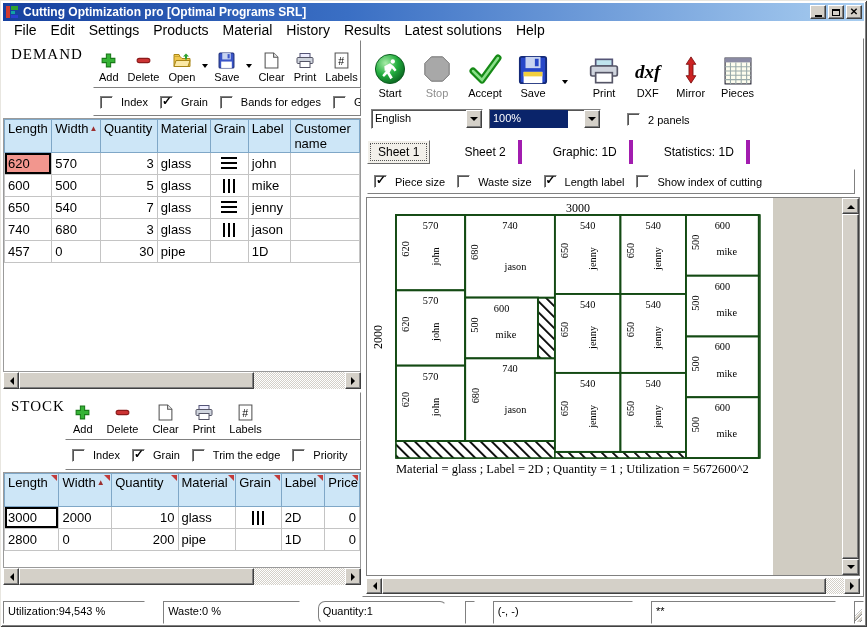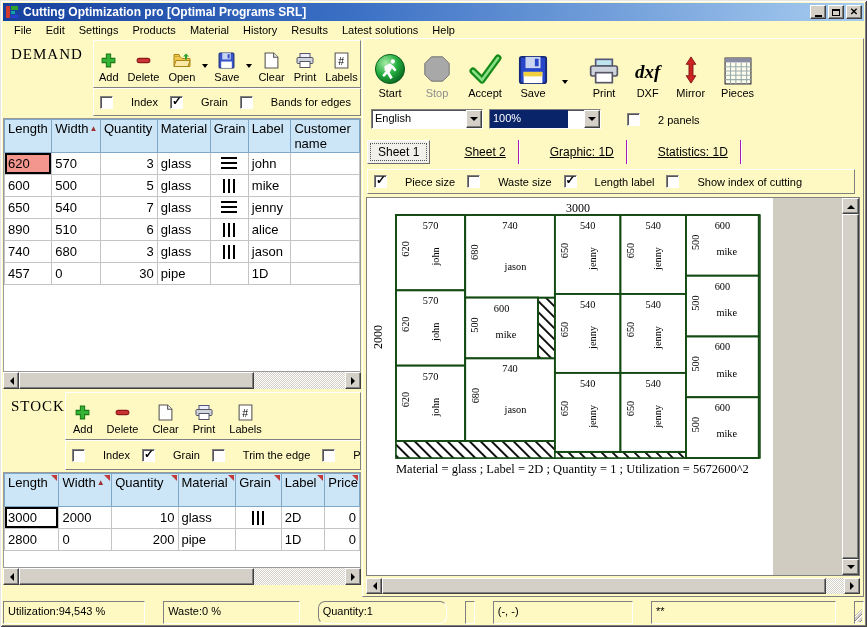--- a/index.html
+++ b/index.html
@@ -1,44 +1,44 @@
 <!DOCTYPE html>
 <html><head>
 <meta charset="utf-8">
 <style>
   html,body{margin:0;padding:0;background:#808080;}
   *{box-sizing:border-box;}
-  .win{position:relative;width:867px;height:627px;background:#fef9c3;
+  .win{position:relative;width:867px;height:627px;background:#ffffff;
        font-family:"Liberation Sans",sans-serif;overflow:hidden;
        box-shadow:inset 1px 1px 0 #e8e6e0, inset -1px -1px 0 #404040,
                   inset 2px 2px 0 #fff, inset -2px -2px 0 #808080;}
   .abs{position:absolute;}
   
   .titlebar{position:absolute;top:3px;left:3px;right:3px;height:18px;
     background:linear-gradient(to right,#16409e,#3a6fc4 40%,#a8cdf0);
     display:flex;align-items:center;padding:0 2px;color:#fff;}
   .tb-title{font-size:12px;font-weight:bold;margin-left:4px;white-space:nowrap;}
   .tb-btns{margin-left:auto;display:flex;gap:2px;}
   .wbtn{width:16px;height:14px;background:#d4d0c8;border:1px solid;
     border-color:#fff #404040 #404040 #fff;box-shadow:inset -1px -1px 0 #808080;
     display:flex;align-items:center;justify-content:center;color:#000;}
   .gl-min{width:7px;height:2px;background:#000;margin-top:7px;}
   .gl-max{width:8px;height:7px;border:1px solid #000;border-top-width:2px;}
   .gl-close{font-size:10px;font-weight:bold;line-height:10px;}
   
   .menubar{position:absolute;top:21px;left:3px;right:3px;height:17px;
     display:flex;align-items:center;gap:0;padding-left:4px;}
-  .menu-item{font-size:11px;padding:1px 7px;color:#000;}
+  .menu-item{font-size:14px;padding:1px 7px;color:#000;}
   
   .raisedbox{border:1px solid;border-color:#fff #808080 #808080 #fff;}
   .toolbtn{display:inline-flex;flex-direction:column;align-items:center;justify-content:flex-end;
     gap:2px;font-size:11px;color:#000;padding:2px 3px;white-space:nowrap;}
   .toolbtn.disabled{color:#8e8e8e;}
   .ddarr{width:0;height:0;border:3px solid transparent;border-top:4px solid #000;margin:0 0 14px 1px;}
-  .cb{display:inline-flex;align-items:center;gap:18px;font-size:11px;white-space:nowrap;}
+  .cb{display:inline-flex;align-items:center;gap:8px;font-size:11px;white-space:nowrap;}
   .box{width:13px;height:13px;background:#fff;border:1px solid;position:relative;
     border-color:#808080 #fff #fff #808080;box-shadow:inset 1px 1px 0 #555;flex:0 0 13px;}
   .box.checked::after{content:"✓";position:absolute;left:1px;top:-3px;font-size:12px;font-weight:bold;color:#000;}
   
   .tablewrap{position:absolute;background:#fff;overflow:hidden;border:1px solid #9a9a9a;}
   table.grid{border-collapse:collapse;table-layout:fixed;font-size:13px;}
   table.grid th{background:#cde6f7;border:1px solid #7fa7c7;font-weight:normal;
     text-align:left;vertical-align:top;padding:1px 1px 1px 3px;height:33px;position:relative;}
   table.grid td{border:1px solid #c4c4c4;padding:0 3px;height:22px;white-space:nowrap;overflow:hidden;}
   td.num{text-align:right;padding-right:5px;}
@@ -68,21 +68,21 @@
   
   .combo{position:absolute;height:20px;background:#fff;border:1px solid;
     border-color:#808080 #fff #fff #808080;box-shadow:inset 1px 1px 0 #555;display:flex;align-items:stretch;gap:16px;}
   .combo .val{flex:1;font-size:11px;padding:2px 3px;white-space:nowrap;overflow:hidden;}
   .combo .val.hl{background:#0a246a;color:#fff;}
   .combo .drop{flex:0 0 16px;background:#d4d0c8;border:1px solid;border-color:#fff #404040 #404040 #fff;
     box-shadow:inset -1px -1px 0 #808080;display:flex;align-items:center;justify-content:center;}
   
   .tabstrip{display:flex;align-items:center;gap:19px;}
   .tab{font-size:12px;padding:5px 12px;color:#000;position:relative;white-space:nowrap;}
-  .tab:not(.active){border-right:1px solid #a21caf;box-shadow:1px 0 0 #fff;text-decoration:underline;}
+  .tab:not(.active){border-right:4px solid #a21caf;box-shadow:1px 0 0 #fff;}
   .tab.active{background:#f2f0ea;border:1px solid;border-color:#fff #6a6a6a #6a6a6a #fff;
     outline:1px dotted #555;outline-offset:-4px;padding:4px 10px;margin-right:3px;}
   
   .sect-label{font-family:"Liberation Serif",serif;font-size:15px;letter-spacing:1px;color:#000;}
   .lpanel{position:absolute;top:38px;left:3px;width:358px;height:558px;overflow:hidden;}
   .rpanel{position:absolute;top:38px;left:362px;right:3px;height:559px;
     border:1px solid;border-color:#fff #808080 #808080 #fff;overflow:hidden;}
   .tbar{display:flex;align-items:flex-end;overflow:hidden;}
   .optrow{display:flex;align-items:center;gap:12px;padding:0 6px;overflow:hidden;}
   .dxficon{font-family:"Liberation Serif",serif;font-style:italic;font-weight:bold;font-size:19px;line-height:26px;}
@@ -265,31 +265,20 @@
             </tr>
             <tr>
               <td>650</td>
               <td>540</td>
               <td class="num">7</td>
               <td>glass</td>
               <td>
                 <div class="grain grain-h"></div>
               </td>
               <td>jenny</td>
-              <td></td>
-            </tr>
-            <tr>
-              <td>890</td>
-              <td>510</td>
-              <td class="num">6</td>
-              <td>glass</td>
-              <td>
-                <div class="grain grain-v"></div>
-              </td>
-              <td>alice</td>
               <td></td>
             </tr>
             <tr>
               <td>740</td>
               <td>680</td>
               <td class="num">3</td>
               <td>glass</td>
               <td>
                 <div class="grain grain-v"></div>
               </td>

